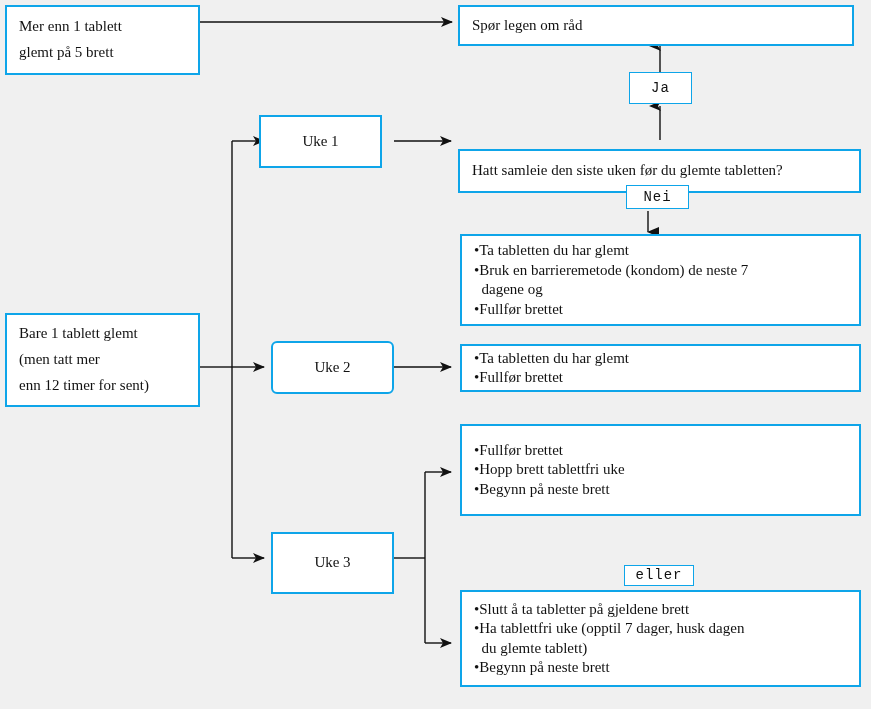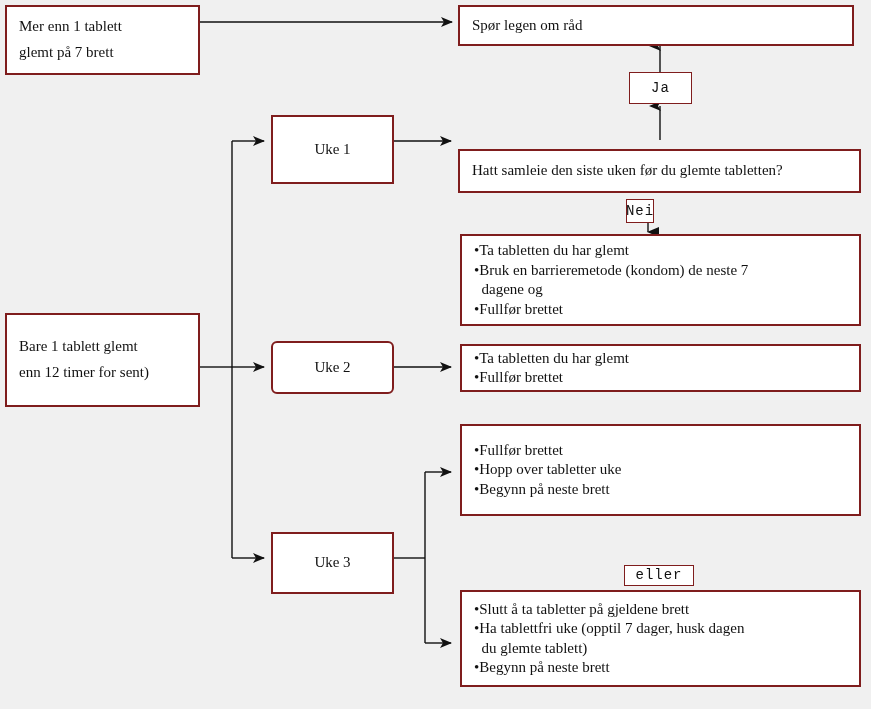--- a/index.html
+++ b/index.html
@@ -23,21 +23,21 @@
     position: absolute;
     left: 0;
     top: 0;
     width: 871px;
     height: 709px;
     pointer-events: none;
   }
   .node {
     position: absolute;
     background: #ffffff;
-    border: 2px solid #7f1d1d;
+    border: 2px solid #0ea5e9;
     box-sizing: border-box;
   }
   .node-inner {
     width: 100%;
     height: 100%;
     display: flex;
     flex-direction: column;
     justify-content: center;
     box-sizing: border-box;
   }
@@ -116,87 +116,88 @@
       <path d="M394,558 L425,558"></path>
       <path d="M425,472 L425,643"></path>
       <path d="M425,472 L451,472" marker-end="url(#arrowR)"></path>
       <path d="M425,643 L451,643" marker-end="url(#arrowR)"></path>
     </g>
   </svg>
 
   <div class="node padleft" style="left:5px; top:5px; width:195px; height:70px;">
     <div class="node-inner pad-v-wide">
       <div class="line">Mer enn 1 tablett</div>
-      <div class="line">glemt på 7 brett</div>
+      <div class="line">glemt på 5 brett</div>
     </div>
   </div>
 
   <div class="node padleft" style="left:458px; top:5px; width:396px; height:41px;">
     <div class="node-inner">
       <div class="line">Spør legen om råd</div>
     </div>
   </div>
 
   <div class="node small center labelbox" style="left:629px; top:72px; width:63px; height:32px;">
     <div class="node-inner">
       <div class="line">Ja</div>
     </div>
   </div>
 
-  <div class="node center" style="left:271px; top:115px; width:123px; height:69px;text-align:right;">
+  <div class="node center" style="left:259px; top:115px; width:123px; height:53px;text-align:right;">
     <div class="node-inner">
       <div class="line">Uke 1</div>
     </div>
   </div>
 
   <div class="node padleft" style="left:458px; top:125px; width:403px; height:44px;margin-top:24px;">
     <div class="node-inner">
       <div class="line">Hatt samleie den siste uken før du glemte tabletten?</div>
     </div>
   </div>
 
-  <div class="node small center labelbox" style="left:626px; top:199px; width:28px; height:24px;">
+  <div class="node small center labelbox" style="left:626px; top:185px; width:63px; height:24px;">
     <div class="node-inner">
       <div class="line">Nei</div>
     </div>
   </div>
 
   <div class="node padleft" style="left:460px; top:234px; width:401px; height:92px;">
     <div class="node-inner">
       <div class="bulletline">•Ta tabletten du har glemt</div>
       <div class="bulletline">•Bruk en barrieremetode (kondom) de neste 7</div>
       <div class="bulletline">  dagene og</div>
       <div class="bulletline">•Fullfør brettet</div>
     </div>
   </div>
 
   <div class="node padleft" style="left:5px; top:313px; width:195px; height:94px;">
     <div class="node-inner pad-v-wide">
       <div class="line">Bare 1 tablett glemt</div>
+      <div class="line">(men tatt mer</div>
       <div class="line">enn 12 timer for sent)</div>
     </div>
   </div>
 
   <div class="node center" style="left:271px; top:341px; width:123px; height:53px;border-radius:6px;">
     <div class="node-inner">
       <div class="line">Uke 2</div>
     </div>
   </div>
 
   <div class="node padleft" style="left:460px; top:344px; width:401px; height:48px;">
     <div class="node-inner">
       <div class="bulletline">•Ta tabletten du har glemt</div>
       <div class="bulletline">•Fullfør brettet</div>
     </div>
   </div>
 
   <div class="node padleft" style="left:460px; top:424px; width:401px; height:92px;">
     <div class="node-inner">
       <div class="bulletline">•Fullfør brettet</div>
-      <div class="bulletline">•Hopp over tabletter uke</div>
+      <div class="bulletline">•Hopp brett tablettfri uke</div>
       <div class="bulletline">•Begynn på neste brett</div>
     </div>
   </div>
 
   <div class="node small center labelbox" style="left:624px; top:545px; width:70px; height:21px;margin-top:20px;">
     <div class="node-inner">
       <div class="line">eller</div>
     </div>
   </div>
 

